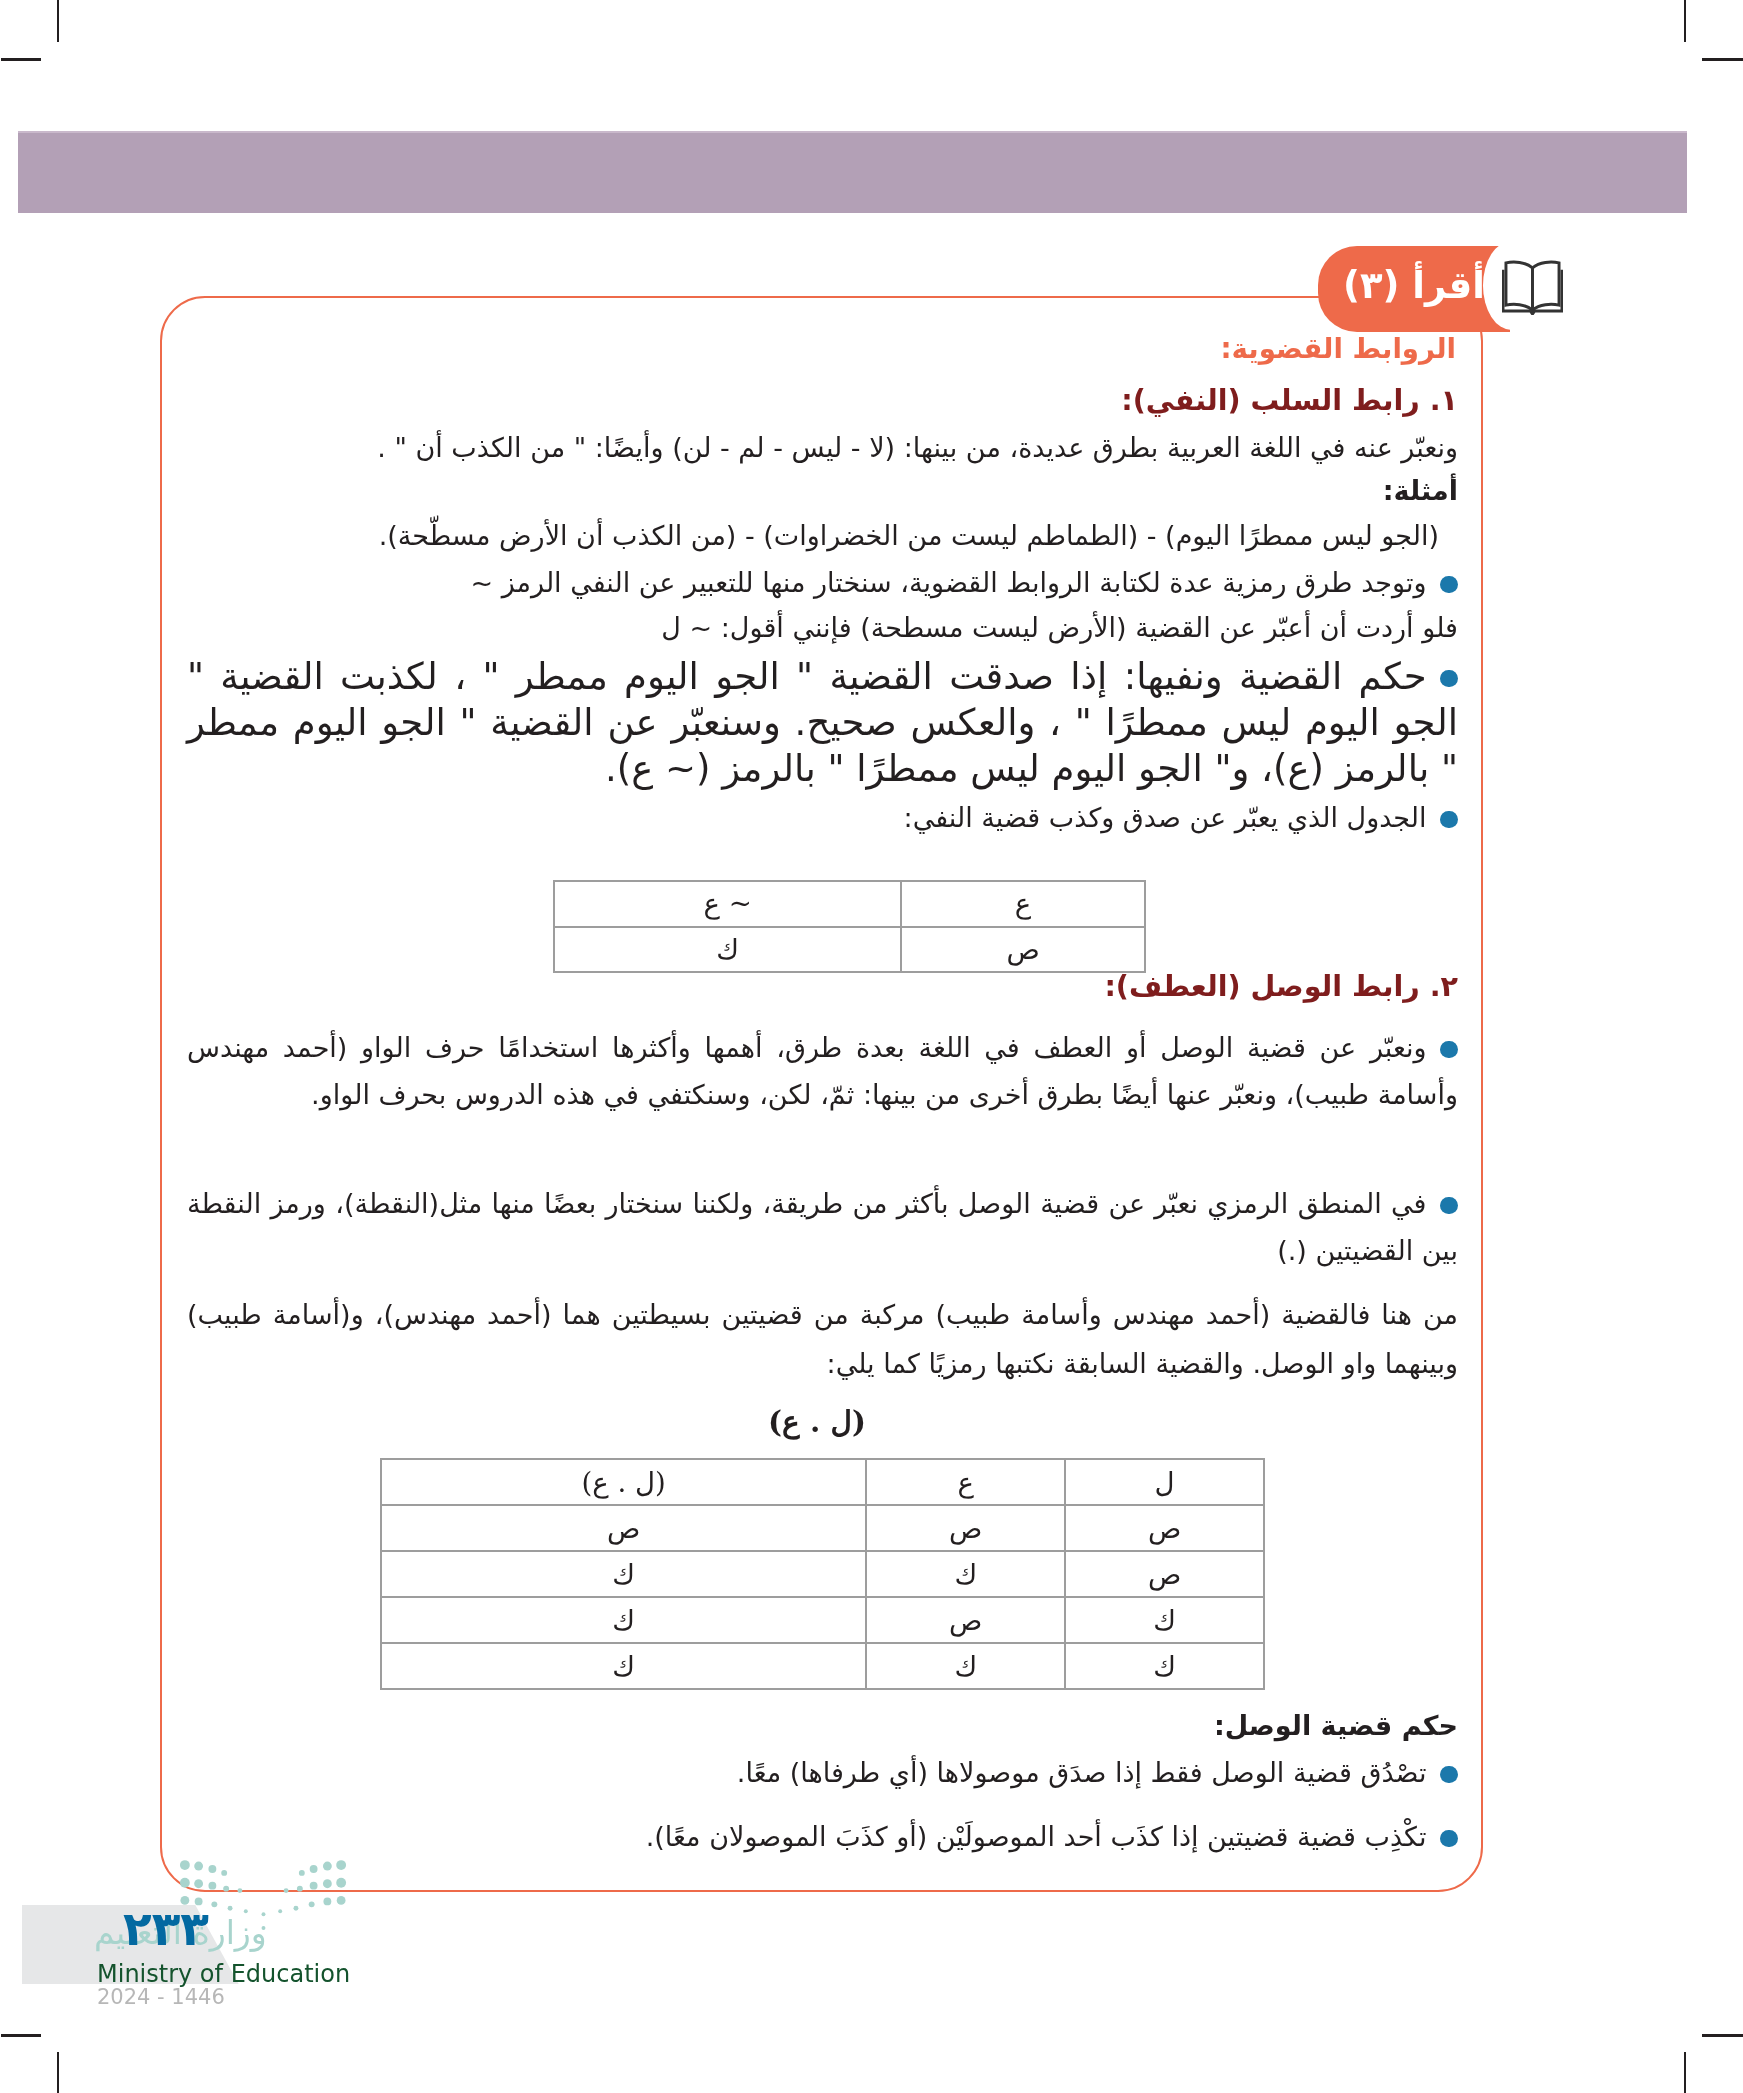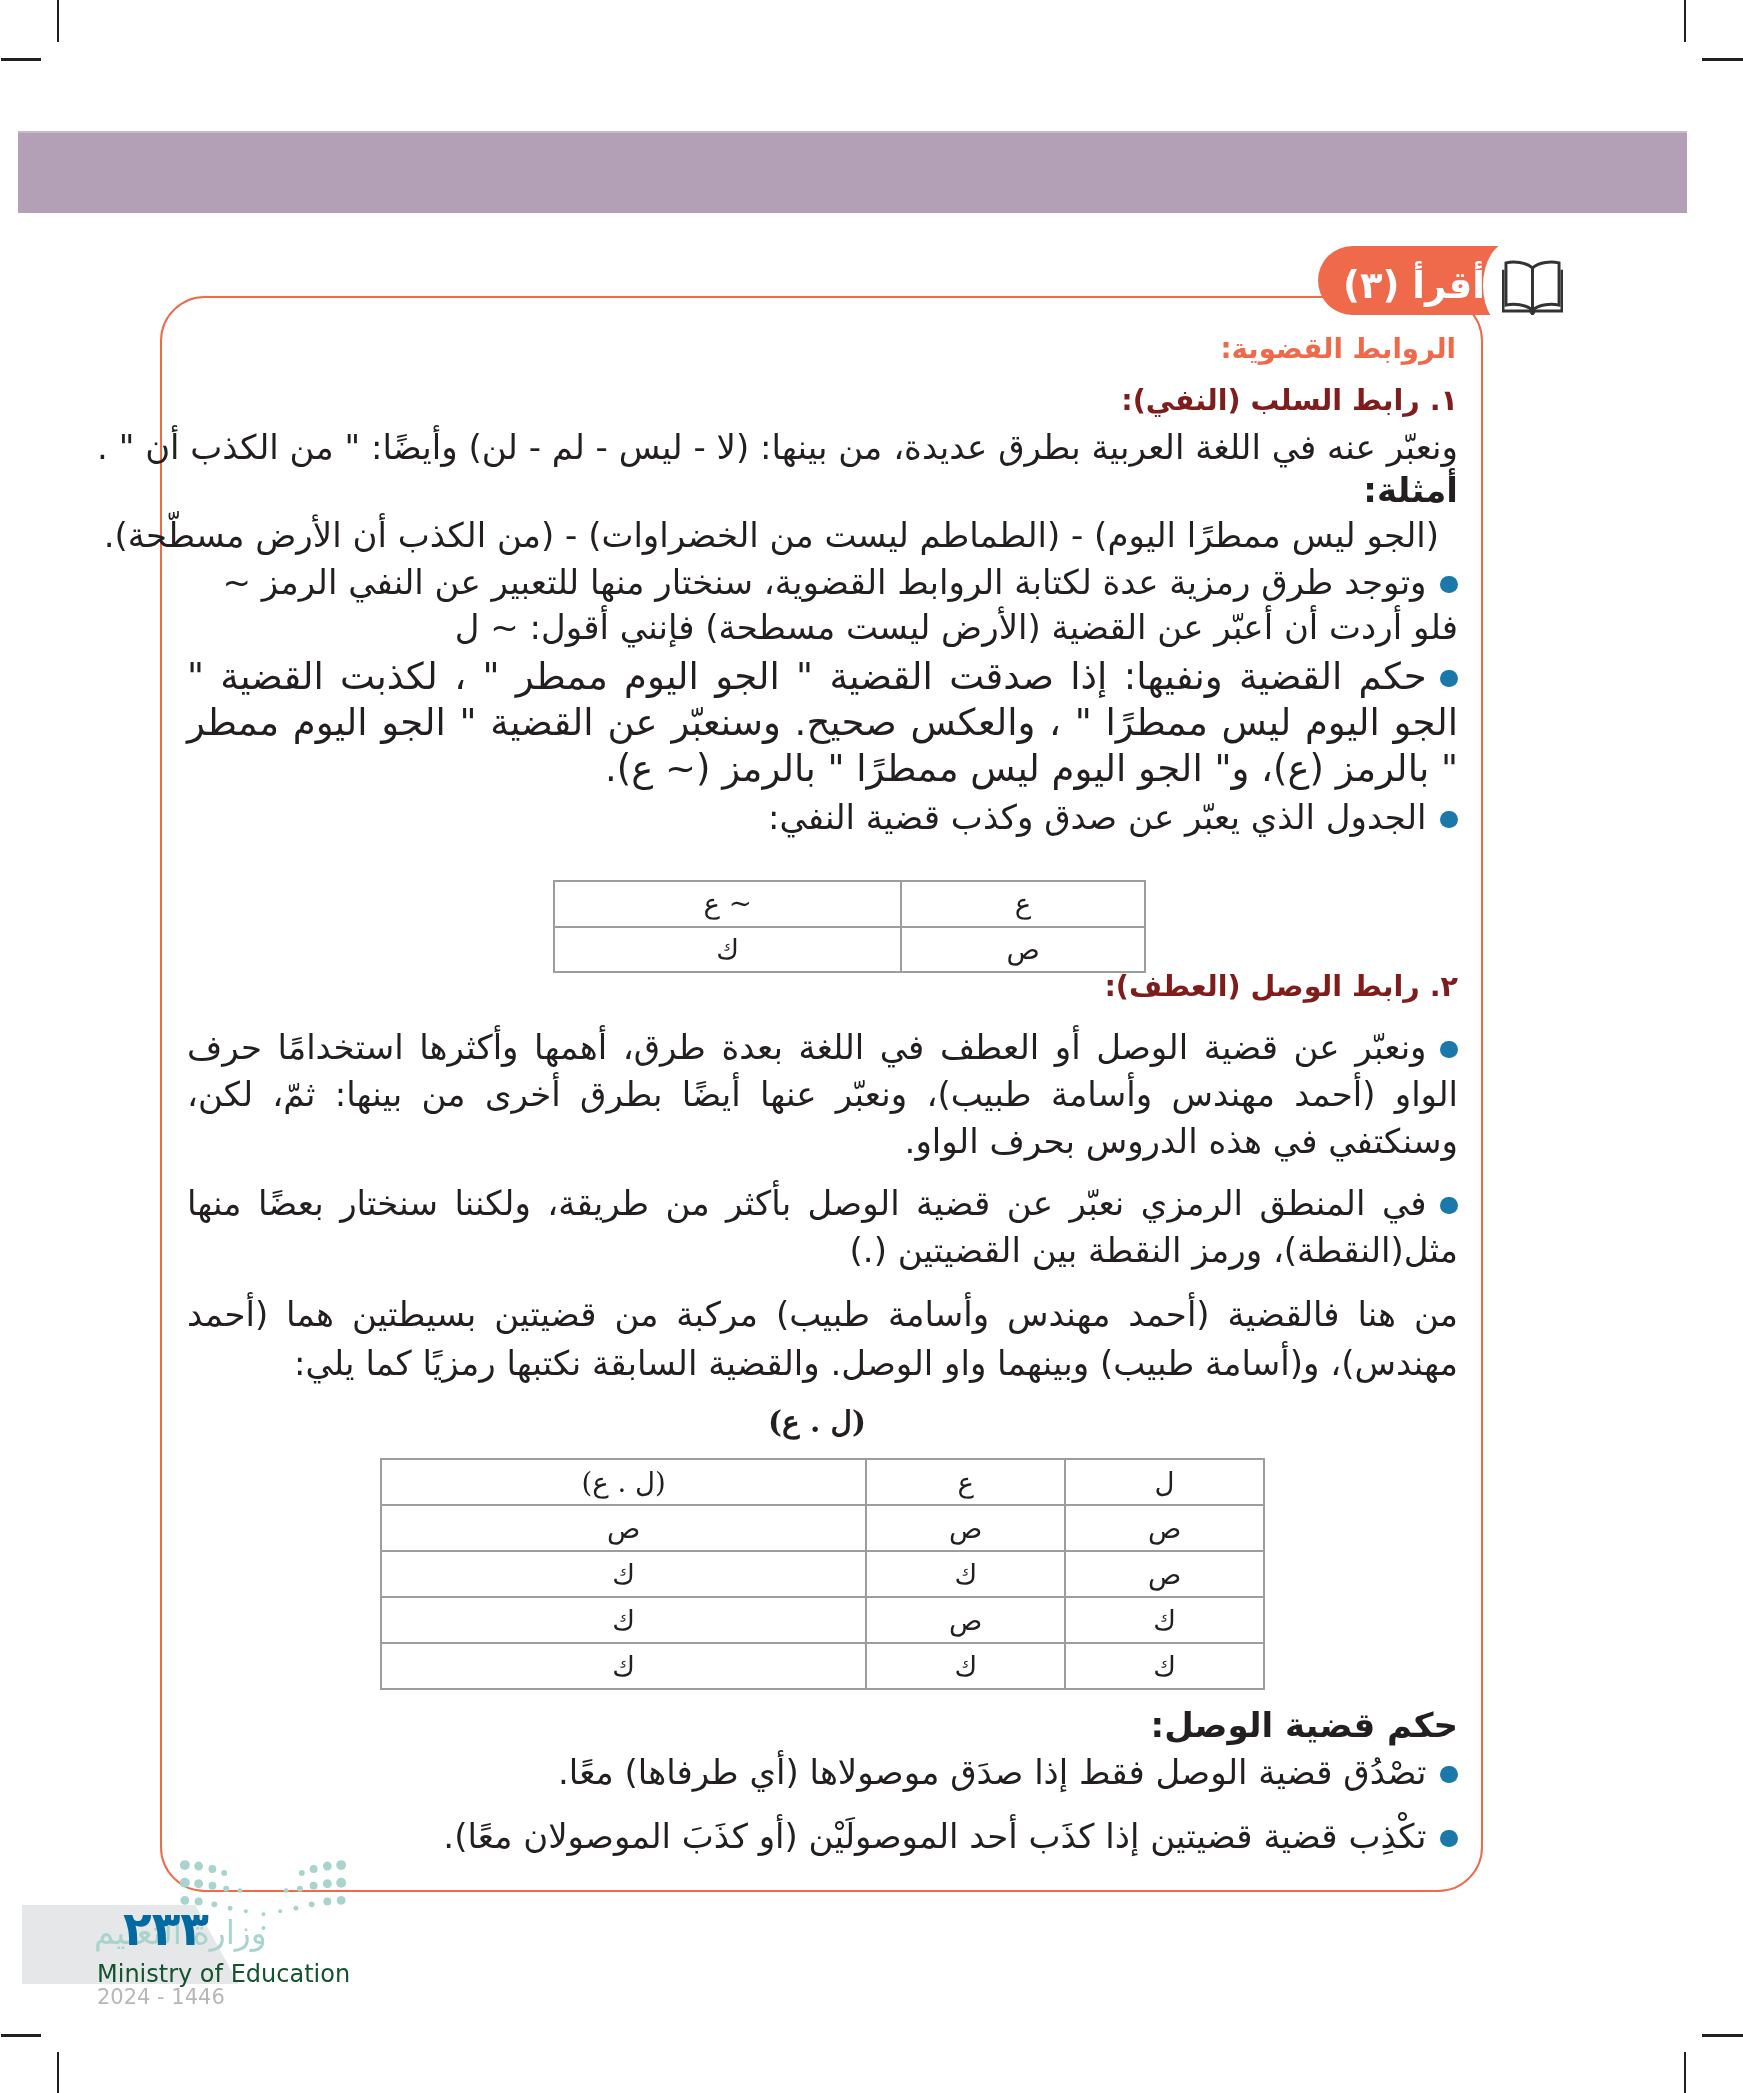--- a/index.html
+++ b/index.html
@@ -8,31 +8,31 @@
     background:#ffffff; font-family:"DejaVu Sans", sans-serif; color:#231f20;
   }
   .crop { position:absolute; background:#231f20; }
   .band { position:absolute; left:17.7px; top:131px; width:1669px; height:80px; background:#b3a0b6; border-top:2px solid #c9b8cb; }
 
   .box {
     position:absolute; left:160px; top:296px; width:1323px; height:1596px;
     border:2px solid #ee6a4a; border-radius:45px; box-sizing:border-box;
   }
   .tab {
-    position:absolute; left:1318px; top:246px; width:192px; height:69px;
+    position:absolute; left:1318px; top:246px; width:192px; height:86px;
     background:#ee6a4a; border-radius:39px 0 0 39px;
     color:#fff; font-weight:bold; font-size:37px; line-height:79px; text-align:center;
   }
   .tab-notch {
     position:absolute; left:1483px; top:241px; width:57px; height:89px;
     background:#fff; border-radius:50%;
   }
   .book { position:absolute; left:1502px; top:258px; width:61px; height:57px; }
 
-  .t { position:absolute; right:286px; white-space:nowrap; font-size:34px; line-height:43px; }
+  .t { position:absolute; right:286px; white-space:nowrap; font-size:27px; line-height:43px; }
   .justify { white-space:normal; text-align:justify; text-align-last:right; left:187px; }
   .h-orange { color:#ee6a4a; font-weight:bold; font-size:27.6px; }
   .h-blue { color:#7f1d1d; font-weight:bold; font-size:28.6px; }
   .bold { font-weight:bold; }
   .bullet { display:inline-block; width:17.7px; height:17.7px; border-radius:50%; background:#1b78ab; margin-left:13.8px; vertical-align:middle; }
 
   table.tt { position:absolute; border-collapse:collapse; font-family:"DejaVu Serif", serif; font-size:27.6px; }
   table.tt td { border:2px solid #9d9d9d; text-align:center; padding:0; }
 
   .caption { position:absolute; left:768px; top:1404px; font-family:"DejaVu Serif", serif; font-size:29.6px; font-weight:bold; }

